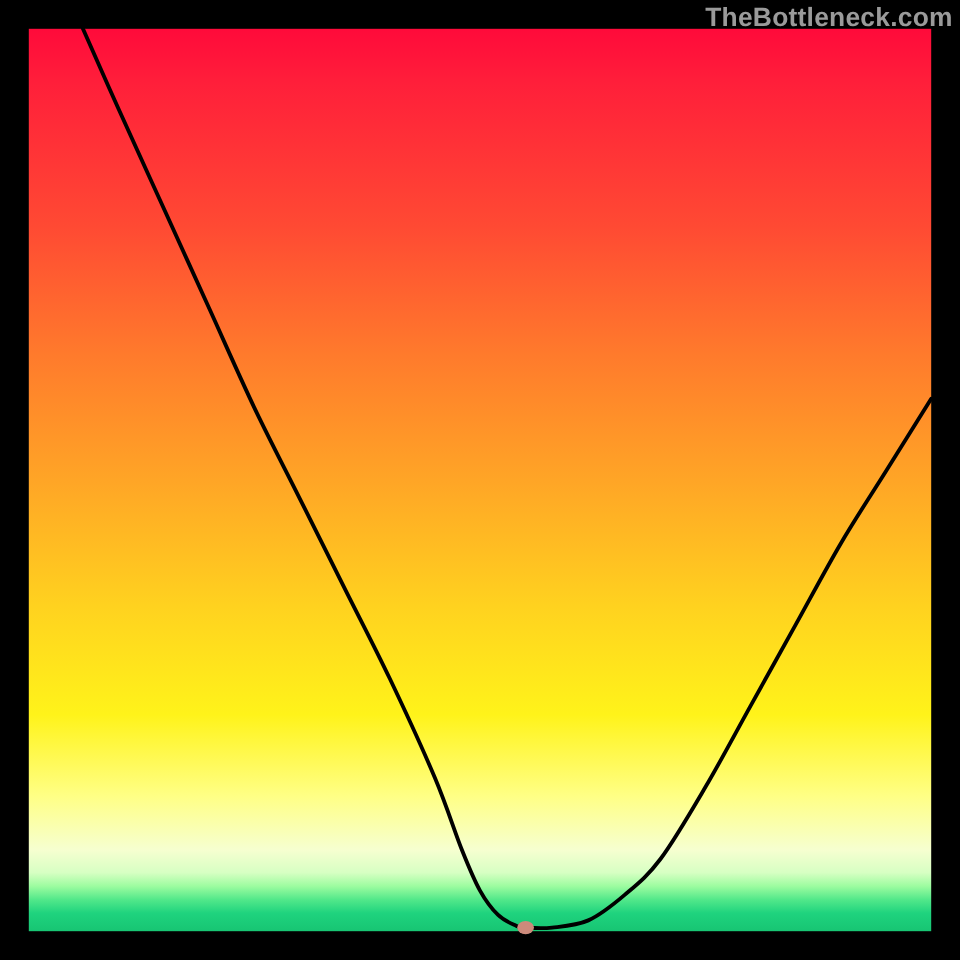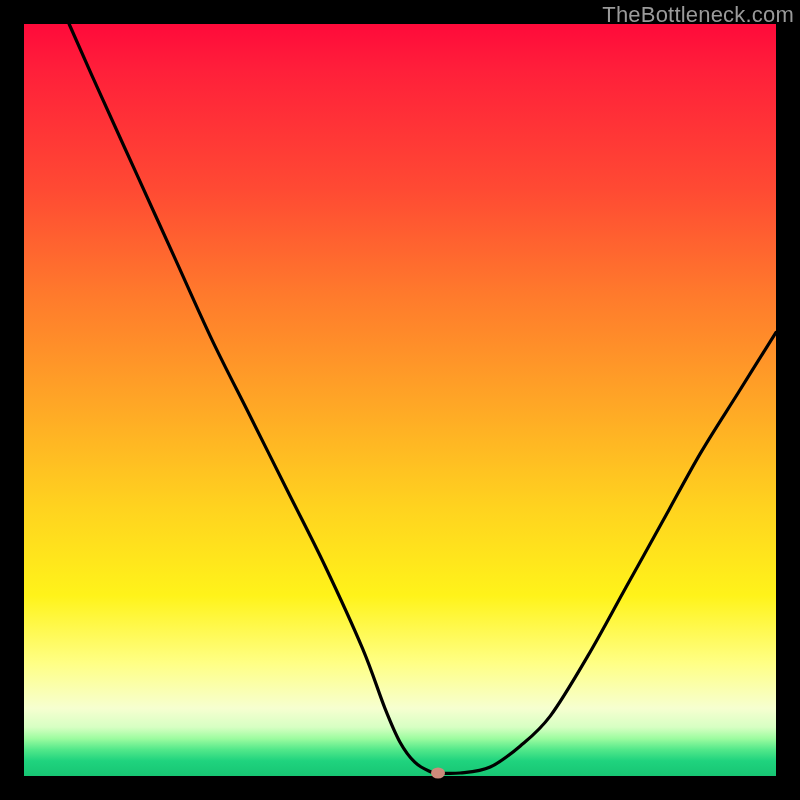--- a/index.html
+++ b/index.html
@@ -41,21 +41,21 @@
       #17c573 100%
     );
   }
   .watermark {
     position: absolute;
     top: 2px;
     right: 6px;
     color: #9a9a9a;
     font-size: 22px;
     letter-spacing: 0.2px;
-    font-weight: 400;
+    font-weight: 700;
     user-select: none;
   }
   svg.curve {
     position: absolute;
     left: 0;
     top: 0;
     width: 752px;
     height: 752px;
     overflow: visible;
   }

